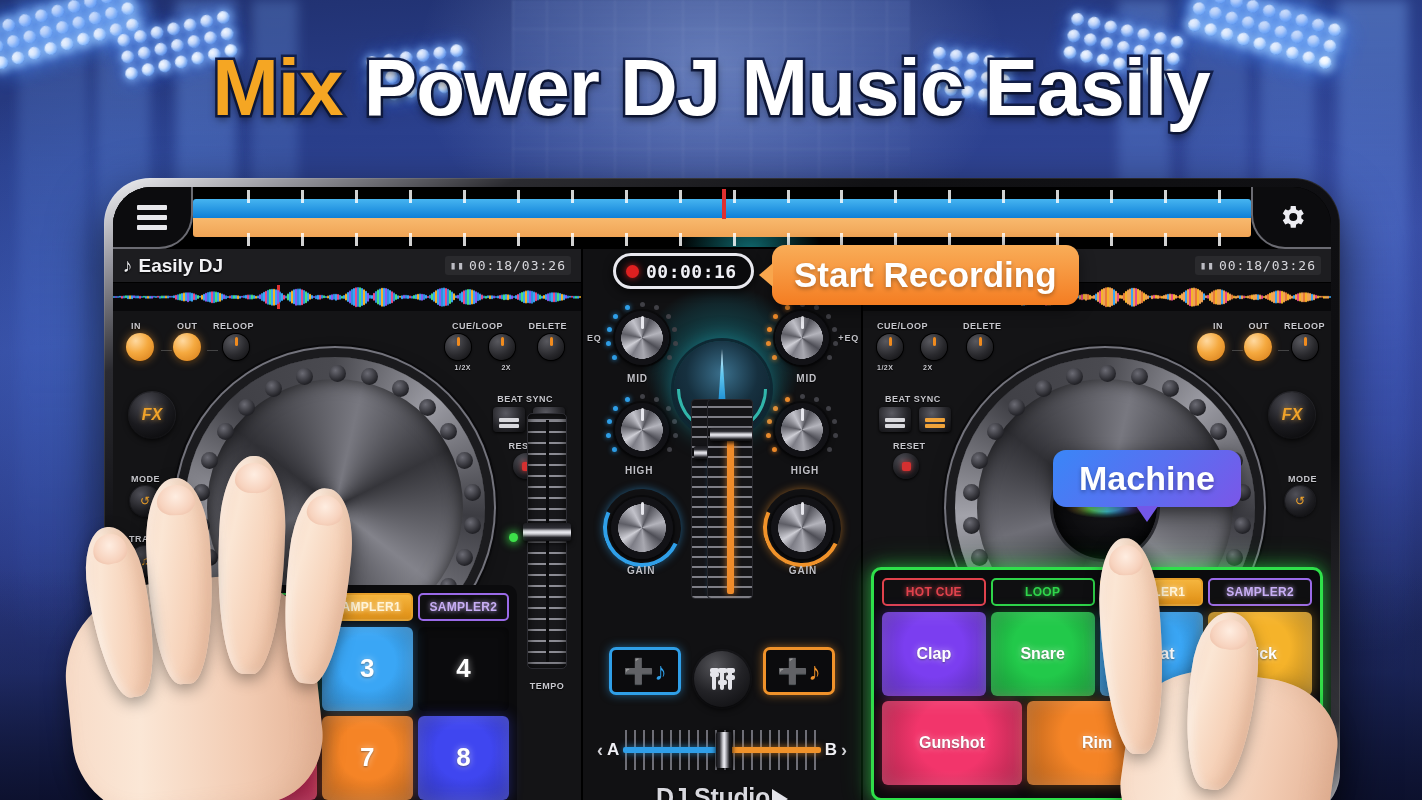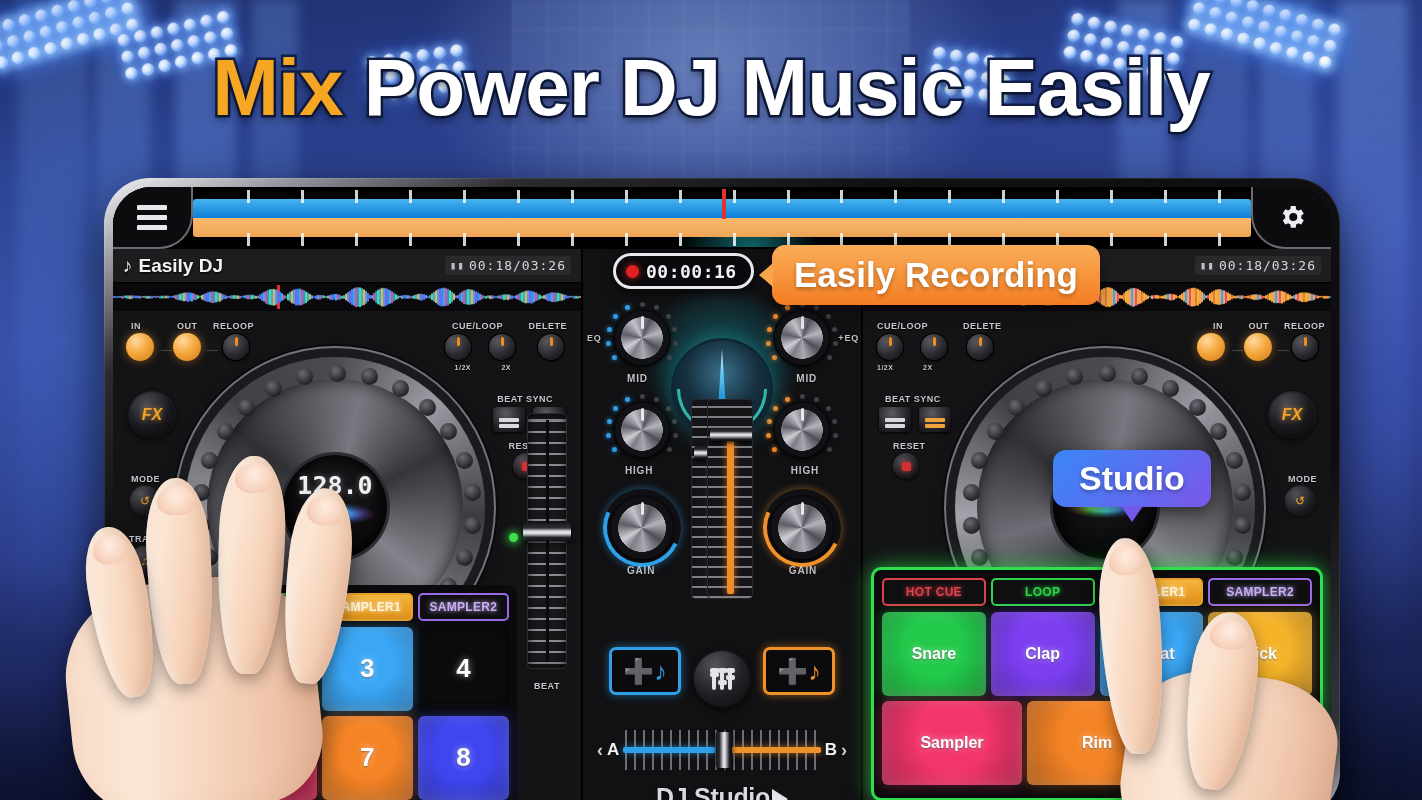--- a/index.html
+++ b/index.html
@@ -1064,32 +1064,27 @@
               <div class="jogdot" style="left: 38.0742px; top: 227.257px;"></div>
               <div class="jogdot" style="left: 22.8378px; top: 198.226px;"></div>
               <div class="jogdot" style="left: 14.9916px; top: 166.393px;"></div>
               <div class="jogdot" style="left: 14.9916px; top: 133.607px;"></div>
               <div class="jogdot" style="left: 22.8378px; top: 101.774px;"></div>
               <div class="jogdot" style="left: 38.0742px; top: 72.7432px;"></div>
               <div class="jogdot" style="left: 59.8153px; top: 48.2025px;"></div>
               <div class="jogdot" style="left: 86.7976px; top: 29.578px;"></div>
               <div class="jogdot" style="left: 117.453px; top: 17.9519px;"></div>
             </div>
-          <div class="jogcenter">
-            <div class="bpmval">128.0</div>
-            <div class="bpmspec"></div>
-            <div class="bpmlabel">BPM</div>
-          </div>
         </div>
 
         <div id="tempo-wrap">
           <div id="tempo-slot"></div>
           <div id="tempo-knob"></div>
           <div id="tempo-led"></div>
-          <div class="ctl-label" style="left:6px; top:282px; width:44px;">BEAT</div>
+          <div class="ctl-label" style="left:6px; top:282px; width:44px;">TEMPO</div>
         </div>
 
         <div class="padgrid" id="left-padgrid">
           <div class="padtabs" id="left-padtabs">
               <div class="padtab hotcue">HOT CUE</div>
               <div class="padtab loop">LOOP</div>
               <div class="padtab s1">SAMPLER1</div>
               <div class="padtab s2">SAMPLER2</div>
             </div>
           <div id="left-pads">
@@ -1552,44 +1547,44 @@
 
         <div class="padgrid" id="right-padgrid">
           <div class="padtabs" id="right-padtabs">
               <div class="padtab hotcue">HOT CUE</div>
               <div class="padtab loop">LOOP</div>
               <div class="padtab s1">SAMPLER1</div>
               <div class="padtab s2">SAMPLER2</div>
             </div>
           <div id="right-pads">
               <div class="padrow">
+                <div class="pad" style="background: radial-gradient(circle at 50% 42%, rgb(123, 62, 240), rgb(123, 62, 240) 42%, rgba(0, 0, 0, 0.3)), rgb(123, 62, 240); box-shadow: rgba(123, 62, 240, 0.4) 0px 0px 14px, rgba(255, 255, 255, 0.16) 0px 0px 18px inset;">Clap</div>
                 <div class="pad" style="background: radial-gradient(circle at 50% 42%, rgb(34, 201, 74), rgb(34, 201, 74) 42%, rgba(0, 0, 0, 0.3)), rgb(34, 201, 74); box-shadow: rgba(34, 201, 74, 0.4) 0px 0px 14px, rgba(255, 255, 255, 0.16) 0px 0px 18px inset;">Snare</div>
-                <div class="pad" style="background: radial-gradient(circle at 50% 42%, rgb(123, 62, 240), rgb(123, 62, 240) 42%, rgba(0, 0, 0, 0.3)), rgb(123, 62, 240); box-shadow: rgba(123, 62, 240, 0.4) 0px 0px 14px, rgba(255, 255, 255, 0.16) 0px 0px 18px inset;">Clap</div>
                 <div class="pad" style="background: radial-gradient(circle at 50% 42%, rgb(58, 166, 245), rgb(58, 166, 245) 42%, rgba(0, 0, 0, 0.3)), rgb(58, 166, 245); box-shadow: rgba(58, 166, 245, 0.4) 0px 0px 14px, rgba(255, 255, 255, 0.16) 0px 0px 18px inset;">Hi Hat</div>
                 <div class="pad" style="background: radial-gradient(circle at 50% 42%, rgb(245, 179, 42), rgb(245, 179, 42) 42%, rgba(0, 0, 0, 0.3)), rgb(245, 179, 42); box-shadow: rgba(245, 179, 42, 0.4) 0px 0px 14px, rgba(255, 255, 255, 0.16) 0px 0px 18px inset;">Kick</div>
               </div>
               <div class="padrow">
-                <div class="pad" style="background: radial-gradient(circle at 50% 42%, rgb(242, 53, 107), rgb(242, 53, 107) 42%, rgba(0, 0, 0, 0.3)), rgb(242, 53, 107); box-shadow: rgba(242, 53, 107, 0.4) 0px 0px 14px, rgba(255, 255, 255, 0.16) 0px 0px 18px inset;">Sampler</div>
+                <div class="pad" style="background: radial-gradient(circle at 50% 42%, rgb(242, 53, 107), rgb(242, 53, 107) 42%, rgba(0, 0, 0, 0.3)), rgb(242, 53, 107); box-shadow: rgba(242, 53, 107, 0.4) 0px 0px 14px, rgba(255, 255, 255, 0.16) 0px 0px 18px inset;">Gunshot</div>
                 <div class="pad" style="background: radial-gradient(circle at 50% 42%, rgb(245, 132, 38), rgb(245, 132, 38) 42%, rgba(0, 0, 0, 0.3)), rgb(245, 132, 38); box-shadow: rgba(245, 132, 38, 0.4) 0px 0px 14px, rgba(255, 255, 255, 0.16) 0px 0px 18px inset;">Rim</div>
                 <div class="pad" style="background: radial-gradient(circle at 50% 42%, rgb(63, 70, 240), rgb(63, 70, 240) 42%, rgba(0, 0, 0, 0.3)), rgb(63, 70, 240); box-shadow: rgba(63, 70, 240, 0.4) 0px 0px 14px, rgba(255, 255, 255, 0.16) 0px 0px 18px inset;">Tom</div>
               </div>
             </div>
         </div>
       </div>
 
     </div>
   </div>
 </div>
 
 <div id="rec-chip">
   <span class="dot"></span>
   <span class="t">00:00:16</span>
 </div>
-<div id="rec-callout">Easily Recording</div>
-<div id="sampler-callout">Studio</div>
+<div id="rec-callout">Start Recording</div>
+<div id="sampler-callout">Machine</div>
 
 <div class="hand" id="left-hand">
   <div class="palm" style="left:-22px; top:118px; width:250px; height:230px; transform:rotate(-6deg);"></div>
   <div class="finger" style="left:128px; top:-6px; width:66px; height:218px; transform:rotate(2deg);">
       <span class="nail"></span>
     </div>
   <div class="finger" style="left:58px; top:16px; width:64px; height:206px; transform:rotate(-3deg);">
       <span class="nail"></span>
     </div>
   <div class="finger" style="left:196px; top:26px; width:62px; height:196px; transform:rotate(6deg);">

